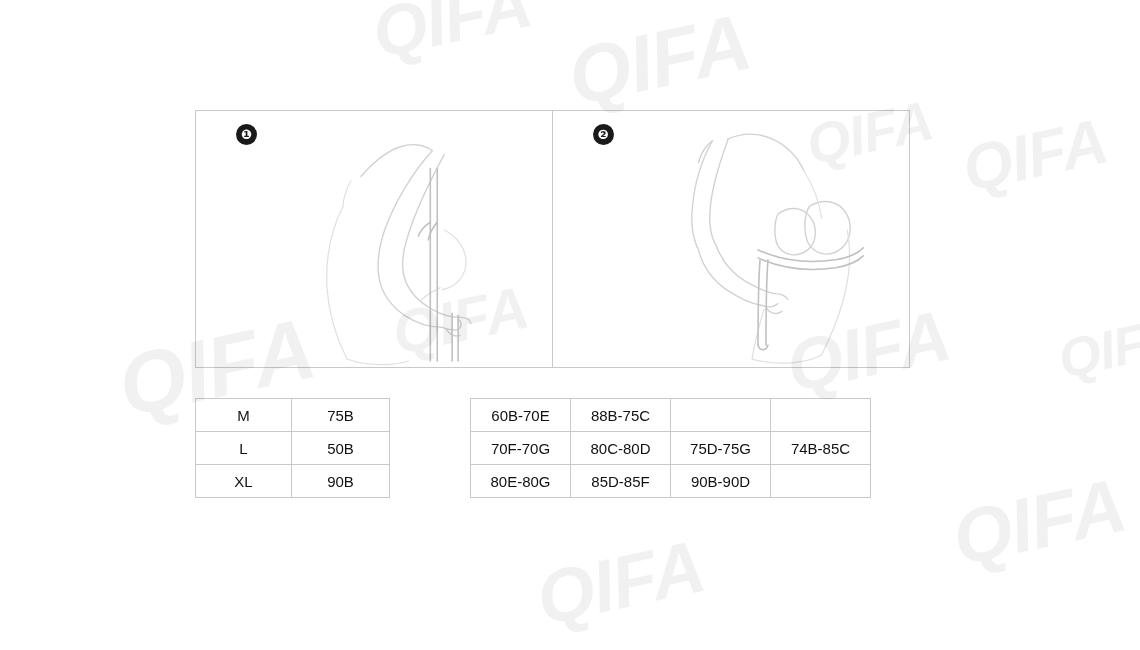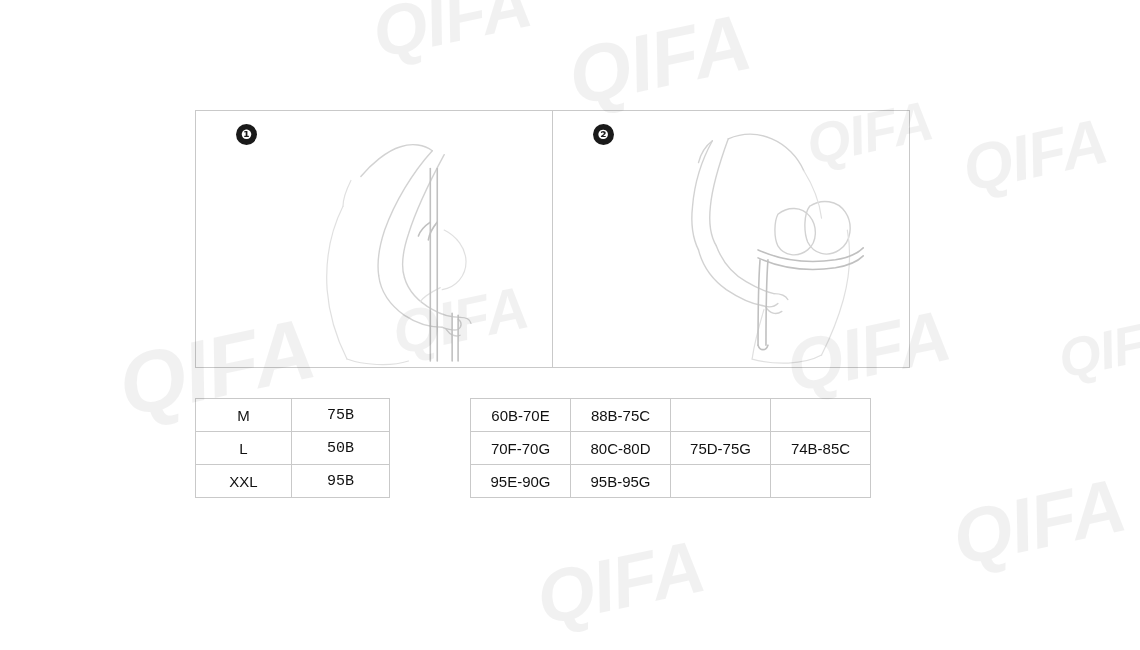--- a/index.html
+++ b/index.html
@@ -111,21 +111,21 @@
     height: 32px;
     text-align: center;
     vertical-align: middle;
     font-size: 15px;
     color: #111111;
     font-family: "Liberation Sans", sans-serif;
     padding: 0;
     background: transparent;
   }
   #size-table td.col-size { width: 95px; }
-  #size-table td.col-band { width: 97px; font-family: Liberation Mono, monospace; }
+  #size-table td.col-band { width: 97px; }
   #size-table td.col-gap  { width: 80px; border-top-color: transparent; border-bottom-color: transparent; }
   #size-table td.col-c1,
   #size-table td.col-c2,
   #size-table td.col-c3,
   #size-table td.col-c4 { width: 99px; }
   #size-table tr:first-child td.col-gap { border-top-color: transparent; }
   #size-table td.empty { border-color: #c9c9c9; }
 </style>
 </head>
 <body>
@@ -229,22 +229,22 @@
     <tr>
       <td class="col-size">L</td>
       <td class="col-band">50B</td>
       <td class="col-gap"></td>
       <td class="col-c1">70F-70G</td>
       <td class="col-c2">80C-80D</td>
       <td class="col-c3">75D-75G</td>
       <td class="col-c4">74B-85C</td>
     </tr>
     <tr>
-      <td class="col-size">XXL</td>
-      <td class="col-band">95B</td>
+      <td class="col-size">XL</td>
+      <td class="col-band">90B</td>
       <td class="col-gap"></td>
-      <td class="col-c1">95E-90G</td>
-      <td class="col-c2">95B-95G</td>
-      <td class="col-c3 empty"></td>
+      <td class="col-c1">80E-80G</td>
+      <td class="col-c2">85D-85F</td>
+      <td class="col-c3">90B-90D</td>
       <td class="col-c4 empty"></td>
     </tr>
   </tbody>
 </table>
 
 </body></html>

